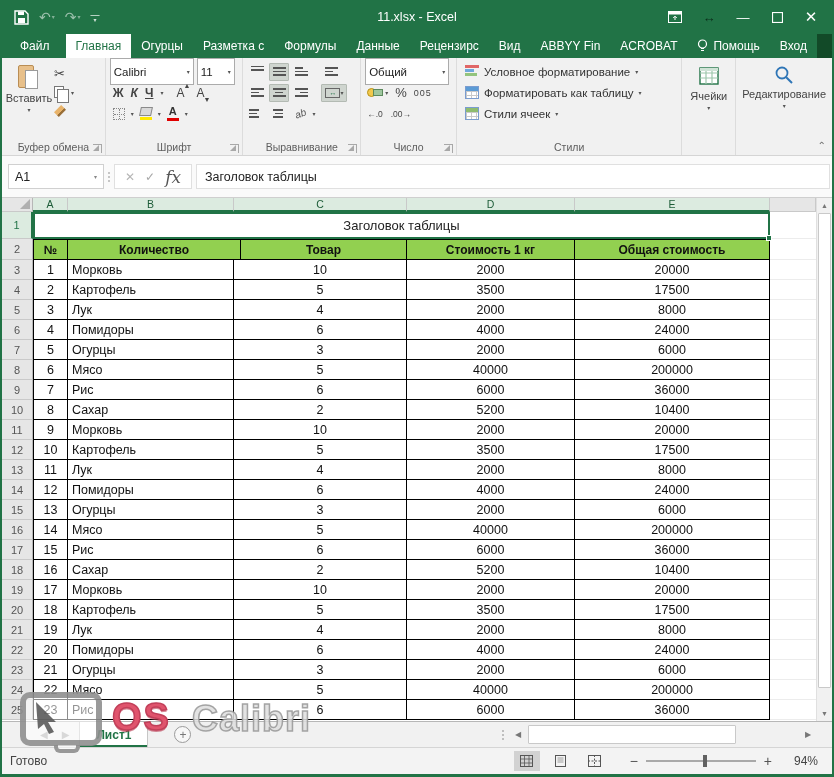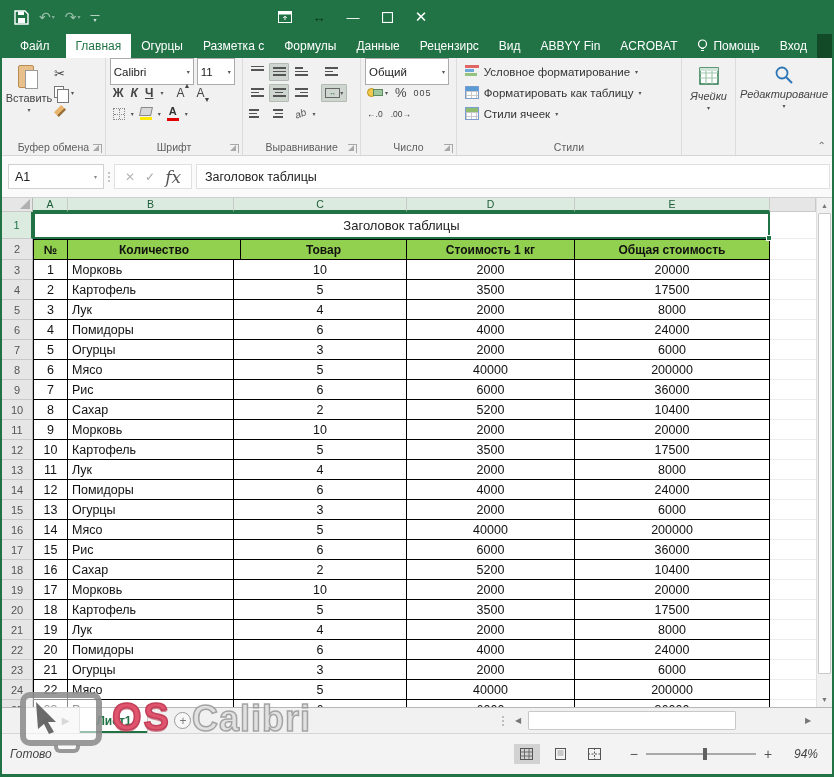--- a/index.html
+++ b/index.html
@@ -71,21 +71,21 @@
   .note{width:10px;height:7px;background:#9fc79f;border:1px solid #5d8a5d;}
   .decbtn{font-size:8.5px;color:#444;letter-spacing:0;}
   .stylerow{display:flex;align-items:center;gap:5px;height:21px;font-size:11.5px;color:#333;white-space:nowrap;}
   .cfic{width:14px;height:13px;display:flex;flex-direction:column;gap:1px;}
   .cfic i{height:3px;display:block;}
   .tbl14{width:14px;height:13px;border:1px solid #7a9ccf;background:linear-gradient(#5b9bd5 4px,#fff 4px);position:relative;}
   .tbl14:after{content:"";position:absolute;inset:4px 0 0 0;background:
     linear-gradient(#c9c9c9 1px,transparent 1px) 0 0/100% 4px,
     linear-gradient(90deg,#c9c9c9 1px,transparent 1px) 0 0/5px 100%;}
   .vgroup{flex-direction:column;align-items:center;justify-content:flex-start;padding-top:6px;gap:2px;}
-  .vgroup .t{font-size:11px;color:#444;font-style:italic;}
+  .vgroup .t{font-size:11px;color:#444;}
   .collapse{position:absolute;right:6px;bottom:4px;color:#6a6a6a;font-size:10px;}
 
   
   .fbar{height:42px;background:#fafafa;border-bottom:1px solid #cfcfcf;display:flex;align-items:center;padding:6px 2px 6px 6px;gap:4px;flex:none;}
   .namebox{width:96px;height:25px;background:#fff;border:1px solid #d0d0d0;display:flex;align-items:center;padding:0 6px;font-size:12.5px;color:#222;justify-content:space-between;}
   .namebox .dd6{color:#888;}
   .grip3{color:#b5b5b5;font-size:10px;letter-spacing:0;line-height:3px;display:flex;flex-direction:column;align-items:center;gap:2px;}
   .grip3 i{width:2px;height:2px;background:#b5b5b5;border-radius:50%;display:block;}
   .fbtns{display:flex;align-items:center;gap:10px;background:#fff;border:1px solid #e0e0e0;height:25px;padding:0 10px;}
   .fbtns .x{color:#b5b5b5;font-size:12px;}
@@ -129,21 +129,21 @@
   .addsheet{width:17px;height:17px;border:1px solid #9a9a9a;border-radius:50%;color:#777;display:flex;align-items:center;justify-content:center;font-size:12px;align-self:center;margin-left:26px;background:#f7f7f7;}
   .hscroll{margin-left:auto;display:flex;align-items:center;width:330px;}
   .hgrip{display:flex;gap:2px;flex-direction:column;margin-right:6px;}
   .hgrip i{width:2px;height:2px;background:#adadad;display:block;border-radius:50%;}
   .harr{width:16px;display:flex;align-items:center;justify-content:center;color:#777;font-size:8px;}
   .htrack{flex:1;height:100%;position:relative;background:#f1f1f1;}
   .hthumb{position:absolute;left:2px;top:3px;bottom:3px;width:208px;background:#fff;border:1px solid #c9c9c9;border-radius:1px;}
   .cornerpad{width:16px;}
 
   
-  .statusbar{height:41px;background:#f3f3f3;border-top:1px solid #d5d5d5;display:flex;align-items:center;padding:0 8px;flex:none;color:#444;font-size:12px;font-style:italic;}
+  .statusbar{height:27px;background:#f3f3f3;border-top:1px solid #d5d5d5;display:flex;align-items:center;padding:0 8px;flex:none;color:#444;font-size:12px;}
   .sright{margin-left:auto;display:flex;align-items:center;gap:8px;padding-right:6px;}
   .vbtn{width:26px;height:20px;display:flex;align-items:center;justify-content:center;}
   .vbtn.pressed{background:#d2d2d2;}
   .zoomctl{display:flex;align-items:center;gap:8px;margin-left:14px;}
   .zminus,.zplus{color:#555;font-size:14px;}
   .ztrack{width:110px;height:2px;background:#a9a9a9;position:relative;}
   .zthumb{position:absolute;left:52%;top:-5px;width:4px;height:12px;background:#616161;}
   .zoomval{width:38px;text-align:right;color:#444;}
 
   
@@ -167,20 +167,21 @@
             <rect x="4" y="1.5" width="6" height="3.5" fill="#fff"></rect>
           </svg>
       </span>
       <span class="ic dim">↶<span class="dd">▾</span></span>
       <span class="ic dim">↷<span class="dd">▾</span></span>
       <span class="ic" style="flex-direction:column;line-height:4px;">
           <span style="font-size:9px;">—</span>
           <span class="dd">▾</span>
         </span>
     </div>
+    <div class="title">11.xlsx - Excel</div>
     <div class="wcontrols wcontrols-right wcontrols-group wcontrols-box wcontrols-area wcontrols-wrap wcontrols-row wcontrols-strip wcontrols" style="display:flex;align-items:center;width:220px;justify-content:flex-end;">
       <span class="wbtn">
         <svg width="14" height="12" viewBox="0 0 14 12">
             <rect x="0.5" y="0.5" width="13" height="11" fill="none" stroke="#fff"></rect>
             <rect x="0.5" y="0.5" width="13" height="3" fill="#fff"></rect>
             <path d="M7 9V5.5M5.2 7l1.8-1.8L8.8 7" stroke="#fff" fill="none"></path>
           </svg>
       </span>
       <span class="wbtn arrowlr">↔</span>
       <span class="wbtn">—</span>

